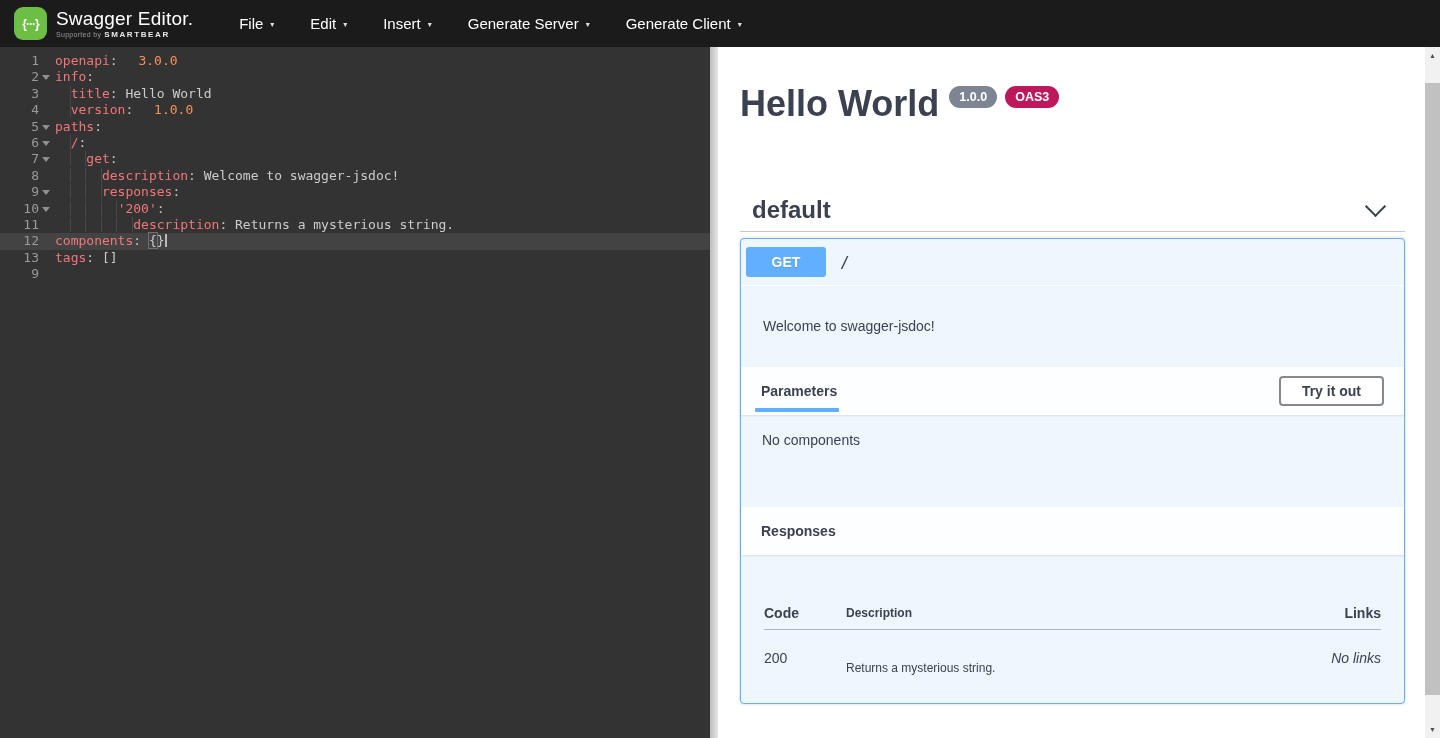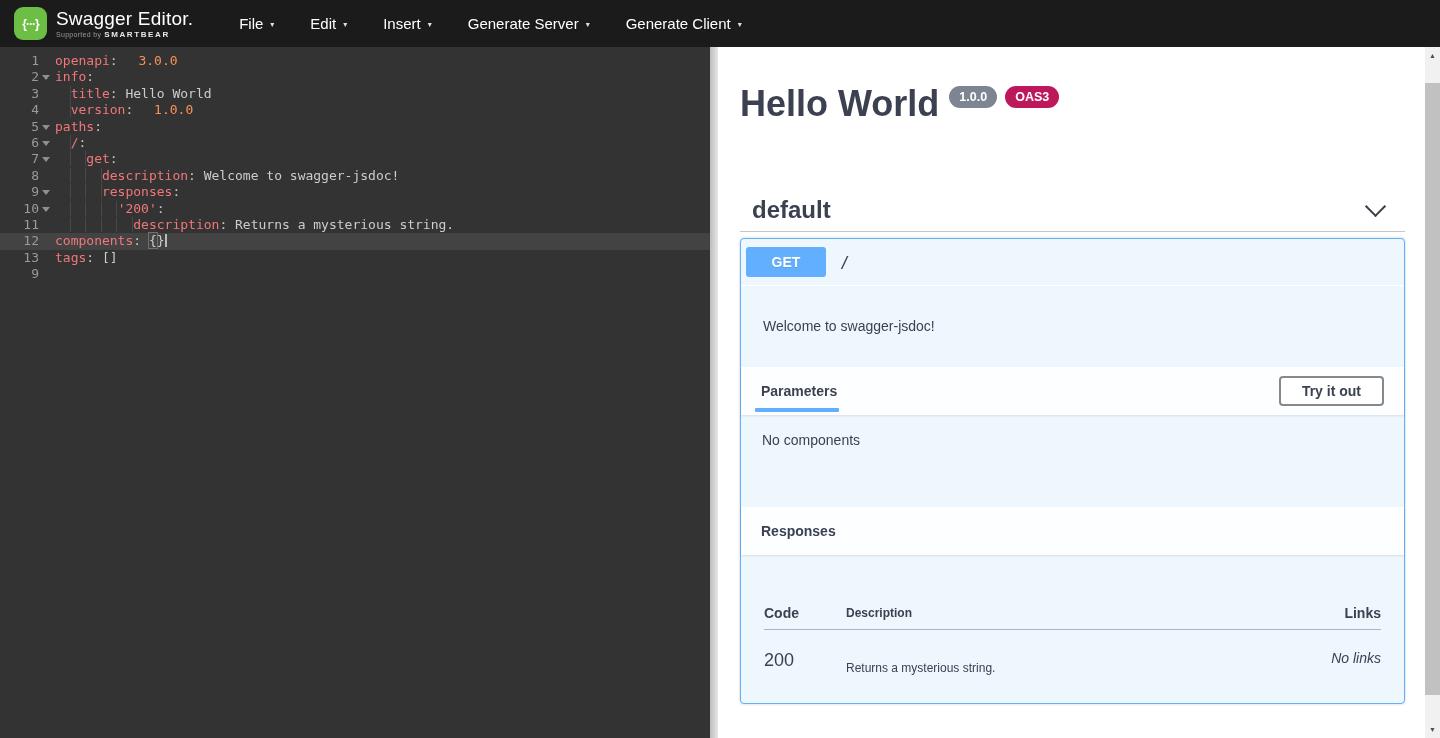--- a/index.html
+++ b/index.html
@@ -86,21 +86,21 @@
             font-weight:bold; font-size:14px; padding:5px 21px; cursor:pointer;
             font-family:"Liberation Sans",sans-serif; }
   .no-params { padding:17px 21px 59px; font-size:14px; color:#3b4151; }
   .resp-wrapper { padding:0 23px 28px; }
   table { width:100%; border-collapse:collapse; }
   thead td { padding:50px 0 8px; border-bottom:1px solid rgba(59,65,81,.2); color:#3b4151; }
   .h-code  { font-size:14px; font-weight:bold; width:82px; }
   .h-desc  { font-size:12px; font-weight:bold; }
   .h-links { font-size:14px; font-weight:bold; text-align:right; width:120px; }
   tbody td { vertical-align:top; color:#3b4151; }
-  .c-code  { font-size:18px; padding-top:20px; }
+  .c-code  { font-size:14px; padding-top:20px; }
   .c-desc  { font-size:12px; padding-top:31px; }
   .c-links { font-size:14px; font-style:italic; padding-top:20px; text-align:right; }
 
   
   .scrollbar { position:absolute; top:47px; right:0; width:15px; bottom:0; background:#f1f1f1; }
   .sb-btn { position:absolute; left:0; width:15px; height:17px; display:flex; align-items:center;
             justify-content:center; font-size:7px; color:#505050; cursor:pointer; }
   .sb-up { top:0; } .sb-down { bottom:0; }
   .sb-thumb { position:absolute; left:0; top:36px; width:15px; height:612px; background:#c1c1c1; cursor:pointer; }
 </style>

